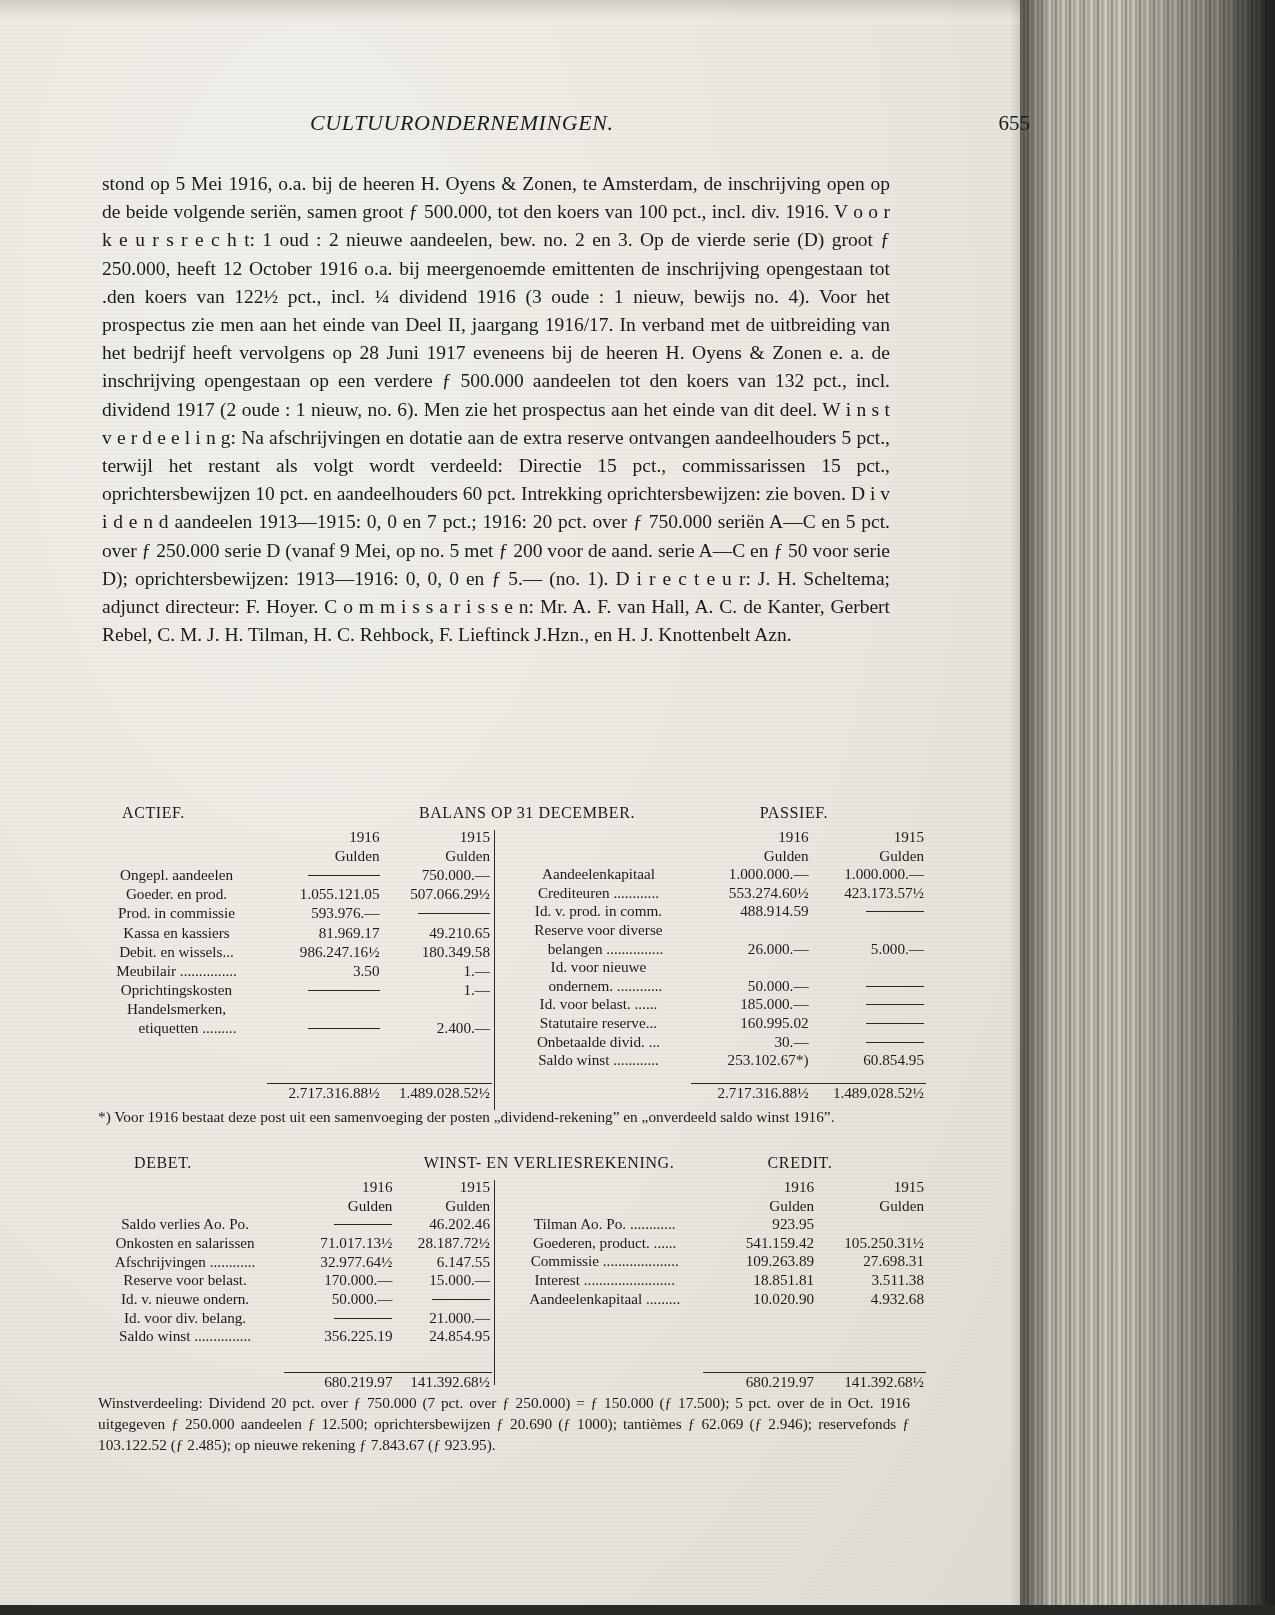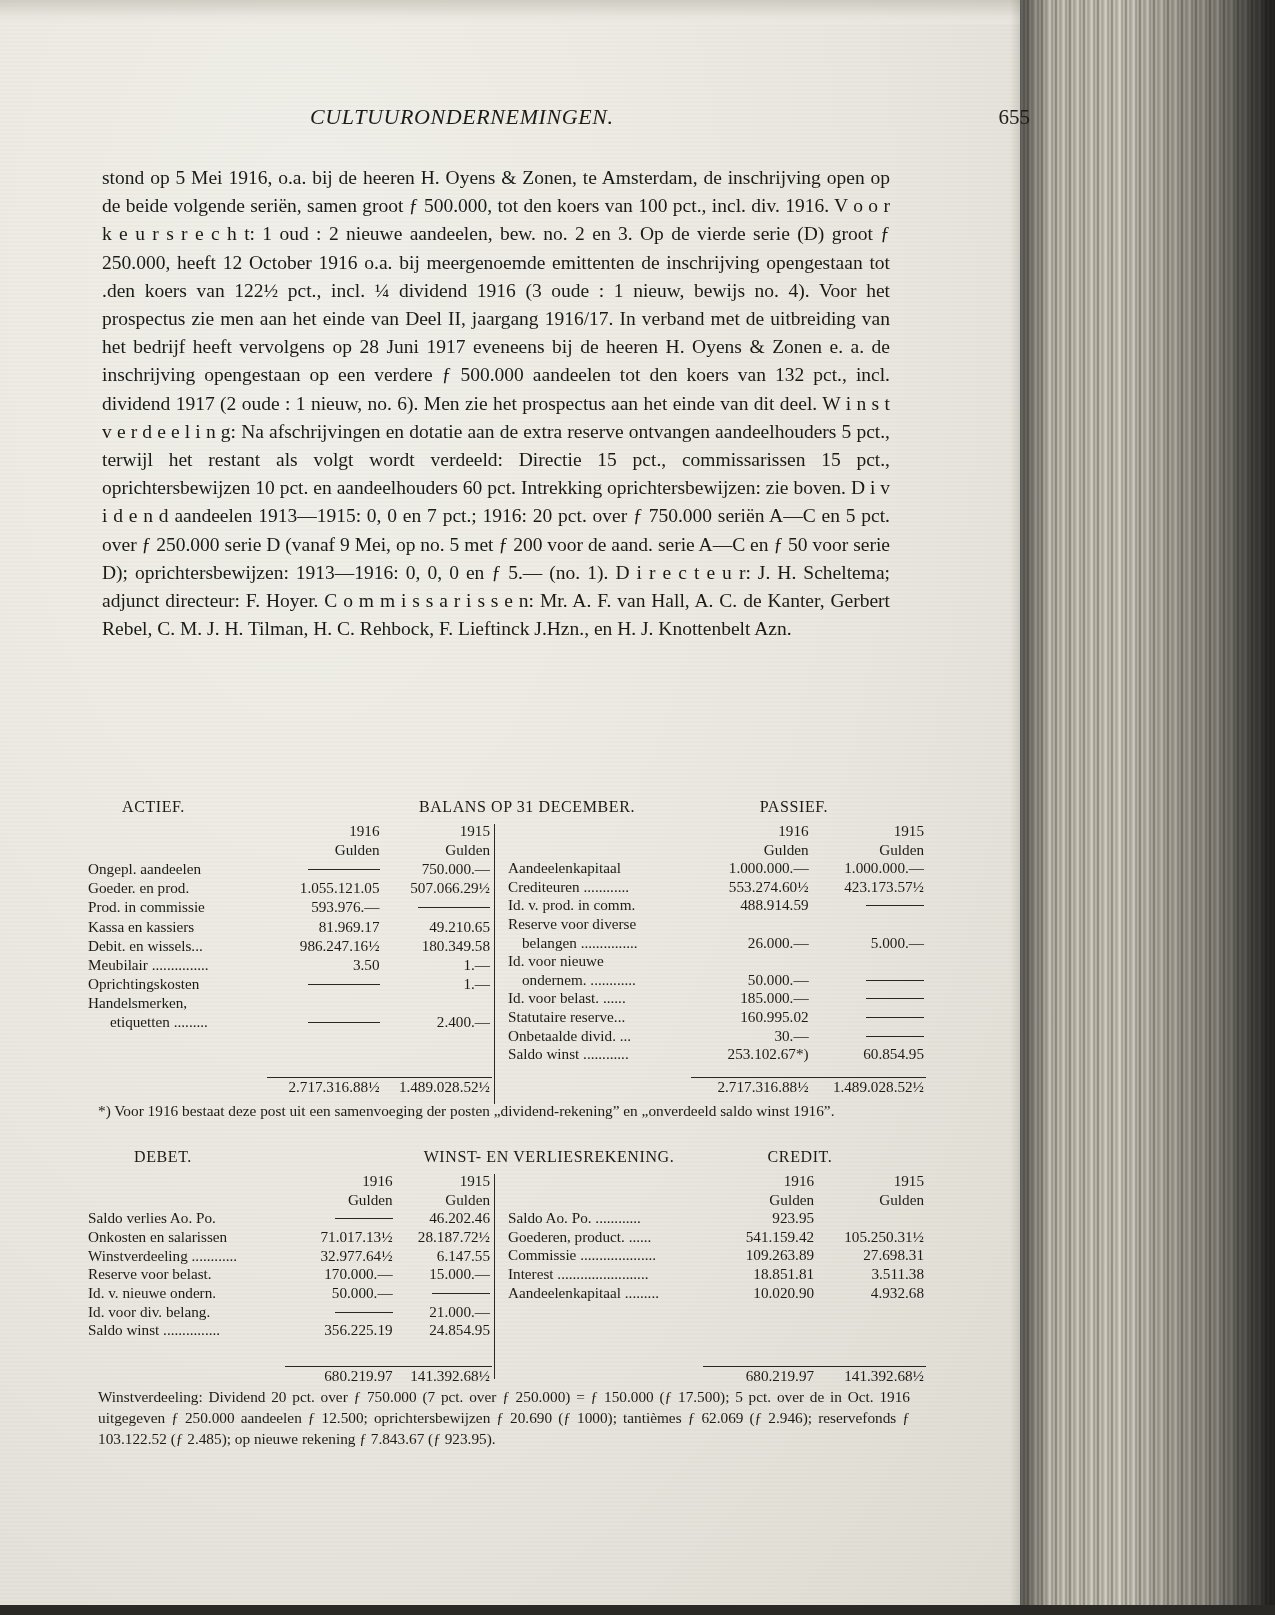--- a/index.html
+++ b/index.html
@@ -69,21 +69,21 @@
   }
   .bottom-dark{
     position:absolute;
     left:0; bottom:0; width:1275px; height:10px;
     background:#2b2926;
   }
 
   
   .content {
     position: absolute;
-    left: 0; top: 8px;
+    left: 0; top: 14px;
     width: 1030px; height: 1182px;
     color: #1d1b17;
   }
   .hdr {
     position: absolute;
     top: 96px; left: 0; width: 1030px;
     display: flex;
     align-items: baseline;
   }
   .hdr .title {
@@ -133,21 +133,21 @@
     font-size: 16px;
     letter-spacing: .6px;
   }
   table.fin {
     border-collapse: collapse;
     font-size: 15.2px;
     line-height: 18.6px;
   }
   table.fin td { padding: 0 2px; vertical-align: bottom; white-space: nowrap; }
   .num { text-align: right; }
-  .lbl { text-align: left; }
+  .lbl { text-align: center; }
   .rule { border-bottom: 1px solid #2a2722; display:inline-block; width: 72px; height: 0; vertical-align: 4px; }
   .rule-s { border-bottom: 1px solid #2a2722; display:inline-block; width: 58px; height: 0; vertical-align: 4px; }
   .sum-line { border-top: 1px solid #2a2722; }
   .sep {
     position: absolute;
     width: 1px;
     background: #2a2722;
   }
   .foot-note {
     font-size: 15.3px;
@@ -375,21 +375,21 @@
                 <td class="lbl"><span>Saldo verlies Ao. Po.</span></td>
                 <td class="num"><span class="rule-s"></span></td>
                 <td class="num">46.202.46</td>
               </tr>
           <tr>
                 <td class="lbl"><span>Onkosten en salarissen</span></td>
                 <td class="num">71.017.13½</td>
                 <td class="num">28.187.72½</td>
               </tr>
           <tr>
-                <td class="lbl"><span>Winstverdeeling</span> <span>............</span></td>
+                <td class="lbl"><span>Afschrijvingen</span> <span>............</span></td>
                 <td class="num">32.977.64½</td>
                 <td class="num">6.147.55</td>
               </tr>
           <tr>
                 <td class="lbl"><span>Reserve voor belast.</span></td>
                 <td class="num">170.000.—</td>
                 <td class="num">15.000.—</td>
               </tr>
           <tr>
                 <td class="lbl"><span>Id. v. nieuwe ondern.</span></td>
@@ -427,21 +427,21 @@
             <td style="width:200px;"></td>
             <td class="num" style="width:115px;">1916</td>
             <td class="num" style="width:110px;">1915</td>
           </tr>
           <tr>
             <td></td>
             <td class="num">Gulden</td>
             <td class="num">Gulden</td>
           </tr>
           <tr>
-                <td class="lbl"><span>Saldo Ao. Po.</span> <span>............</span></td>
+                <td class="lbl"><span>Tilman Ao. Po.</span> <span>............</span></td>
                 <td class="num">923.95</td>
                 <td class="num"></td>
               </tr>
           <tr>
                 <td class="lbl"><span>Goederen, product.</span> <span>......</span></td>
                 <td class="num">541.159.42</td>
                 <td class="num">105.250.31½</td>
               </tr>
           <tr>
                 <td class="lbl"><span>Commissie</span> <span>....................</span></td>

